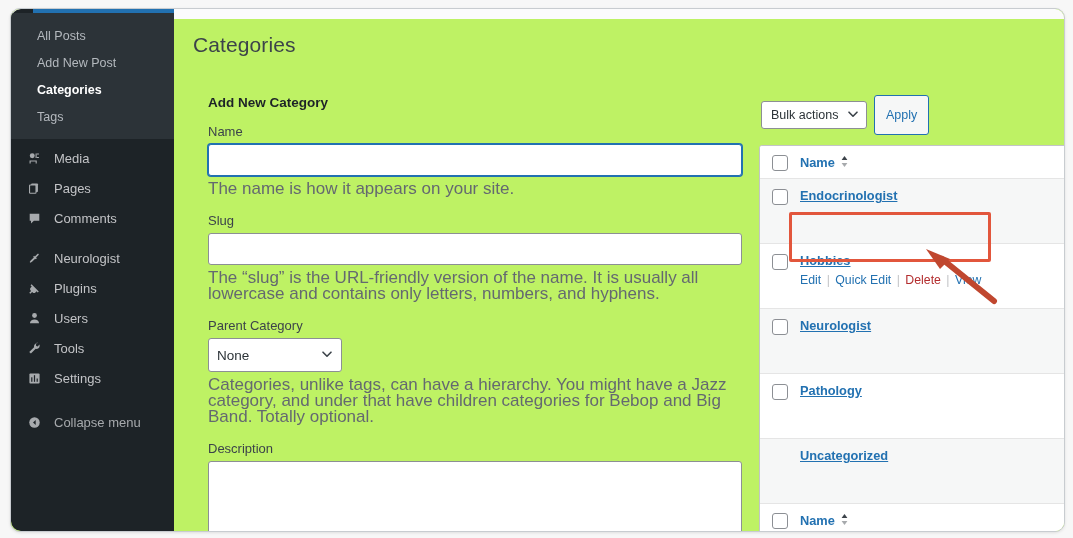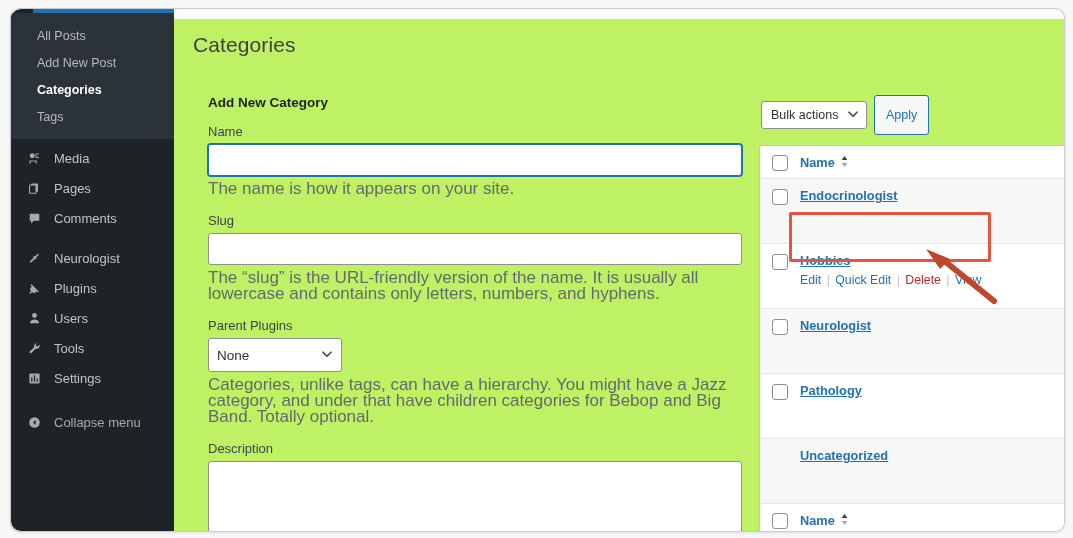--- a/index.html
+++ b/index.html
@@ -221,21 +221,21 @@
       <h2>Add New Category</h2>
 
       <label class="f-label">Name</label>
       <input class="f-input focused" type="text" value="" style="">
       <p class="f-help">The name is how it appears on your site.</p>
 
       <label class="f-label">Slug</label>
       <input class="f-input" type="text" value="" style="">
       <p class="f-help">The “slug” is the URL-friendly version of the name. It is usually all lowercase and contains only letters, numbers, and hyphens.</p>
 
-      <label class="f-label">Parent Plugins</label>
+      <label class="f-label">Parent Category</label>
       <div class="f-select">
         <span>None</span>
         <span>
           <svg width="12" height="12" viewBox="0 0 12 12">
               <path d="M2 4.2 6 8.2l4-4" fill="none" stroke="#3c434a" stroke-width="1.6" stroke-linecap="round" stroke-linejoin="round"></path>
             </svg>
         </span>
       </div>
       <p class="f-help">Categories, unlike tags, can have a hierarchy. You might have a Jazz category, and under that have children categories for Bebop and Big Band. Totally optional.</p>
 

